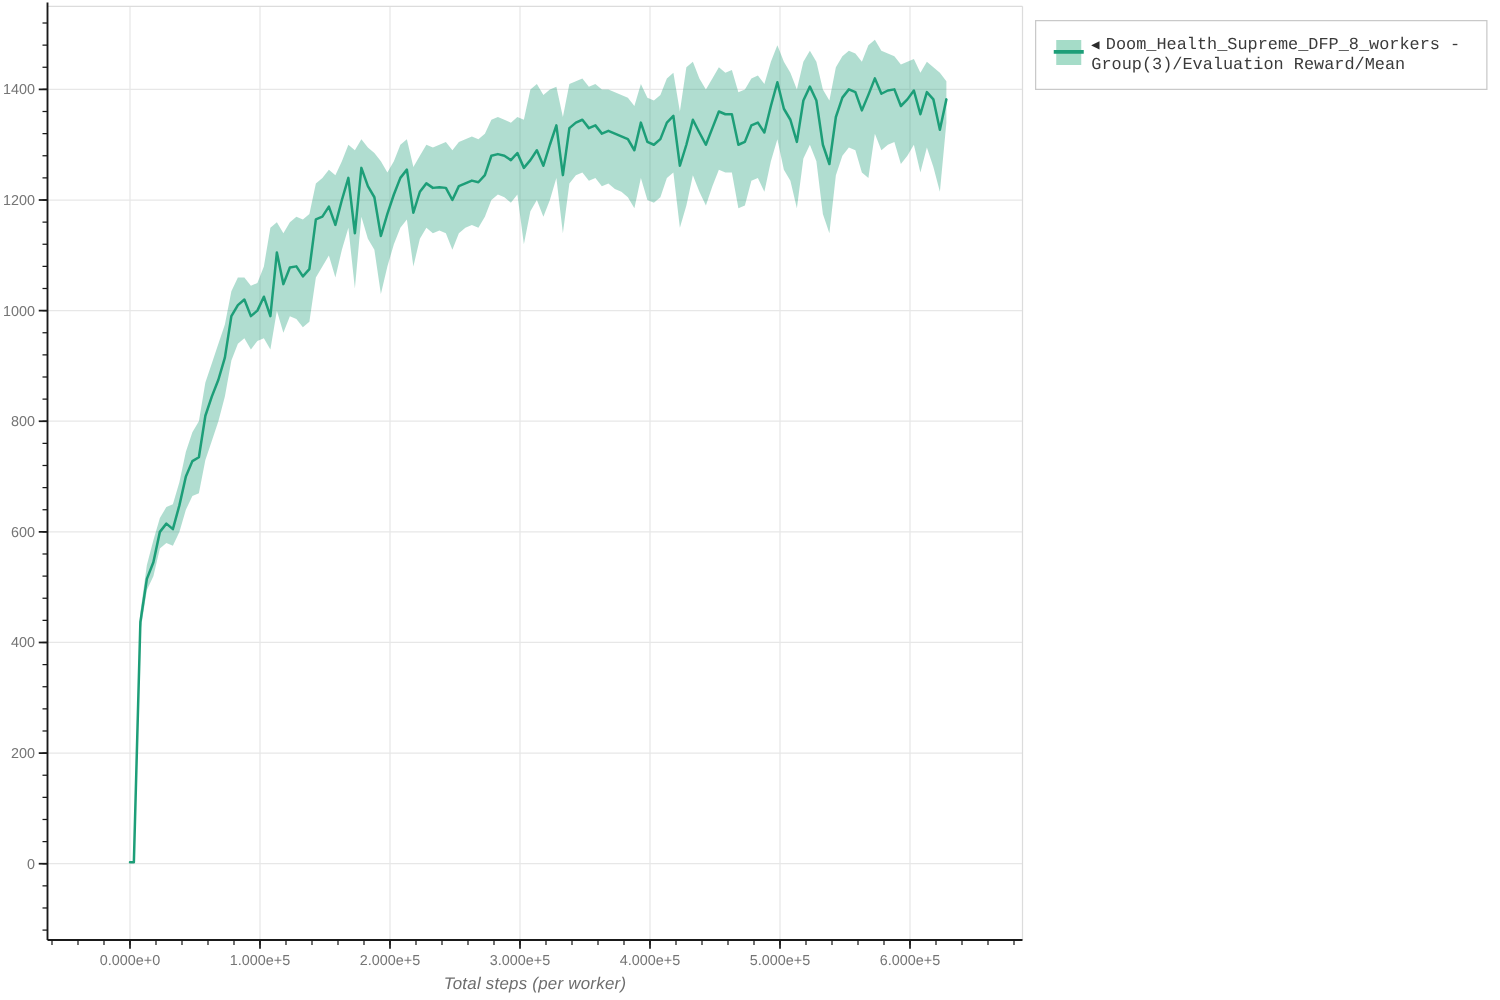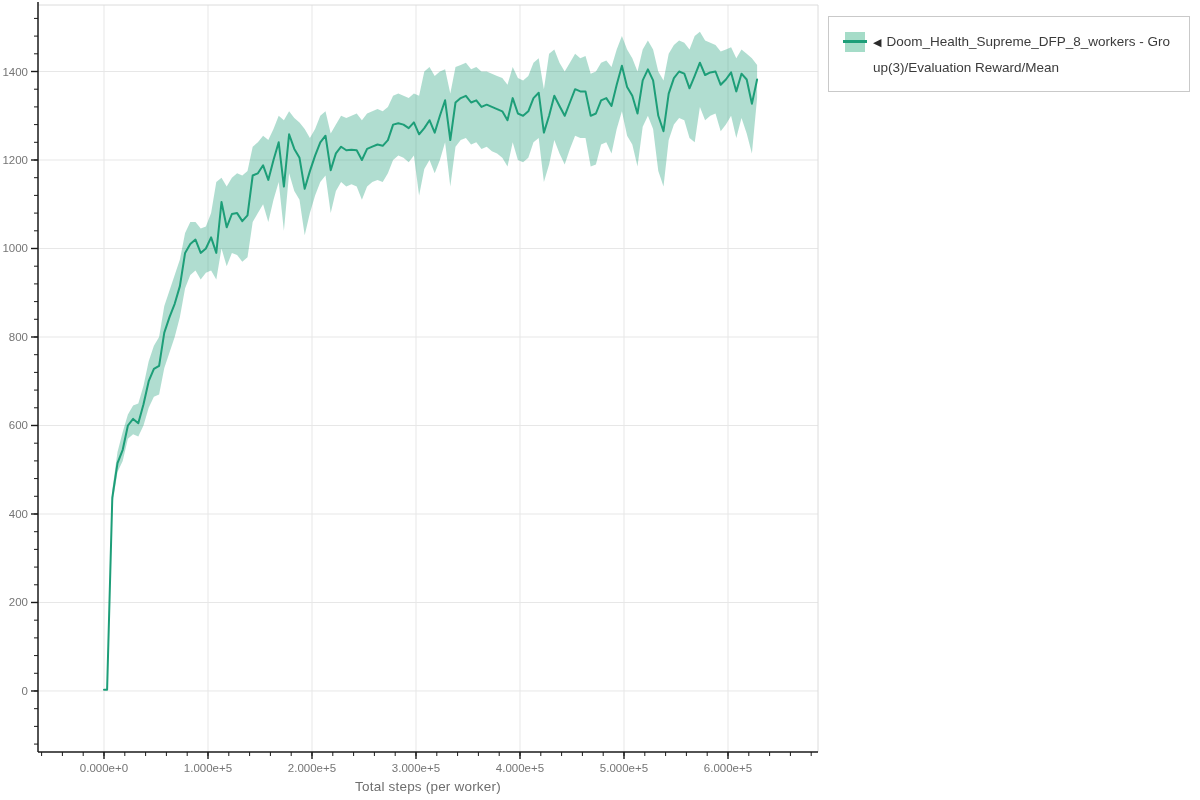--- a/index.html
+++ b/index.html
@@ -3,35 +3,35 @@
 <meta charset="utf-8">
 <style>
   html,body{margin:0;padding:0;background:#ffffff;}
   .stage{
     position:relative;width:1200px;height:800px;background:#ffffff;
     font-family:"Liberation Sans",sans-serif;overflow:hidden;
   }
   #chart{position:absolute;left:0;top:0;}
   .xlabel{
     position:absolute;left:38px;top:779px;width:780px;text-align:center;
-    font-size:13.5px;color:#6e6e6e;letter-spacing:.2px;
+    font-style:italic;font-size:13.5px;color:#6e6e6e;letter-spacing:.2px;
   }
   .legend{
     position:absolute;left:828px;top:16px;width:362px;box-sizing:border-box;
     background:#ffffff;border:1px solid #c9c9c9;
     padding:12px 12px 10px 14px;
     display:flex;align-items:flex-start;cursor:pointer;
   }
   .swatch{position:relative;display:inline-block;width:24px;height:20px;flex:0 0 24px;margin-top:3px;}
   .swatch-band{position:absolute;left:2px;right:2px;top:0;bottom:0;background:#a5dcc8;}
   .swatch-line{position:absolute;left:0;right:0;top:8px;height:3px;background:#1d9e78;}
   .legend-text{
     display:inline-block;margin-left:6px;max-width:316px;
-    font-size:13.5px;line-height:26px;color:#3b3b3b;
-    overflow-wrap:anywhere;word-break:break-all;
+    font-size:13.5px;line-height:16px;color:#3b3b3b;
+    overflow-wrap:anywhere;word-break:break-all;font-family:Liberation Mono, monospace;
   }
   .legend-text .tri{font-size:11px;color:#2b2b2b;margin-right:5px;}
 </style>
 </head>
 <body>
 
 <div class="stage">
   <svg id="chart" width="1200" height="800" viewBox="0 0 1200 800">
       <line x1="103.99952799937067" y1="5" x2="103.99952799937067" y2="752" stroke="#e7e7e7" stroke-width="1"></line>
       <line x1="207.99966666622223" y1="5" x2="207.99966666622223" y2="752" stroke="#e7e7e7" stroke-width="1"></line>

